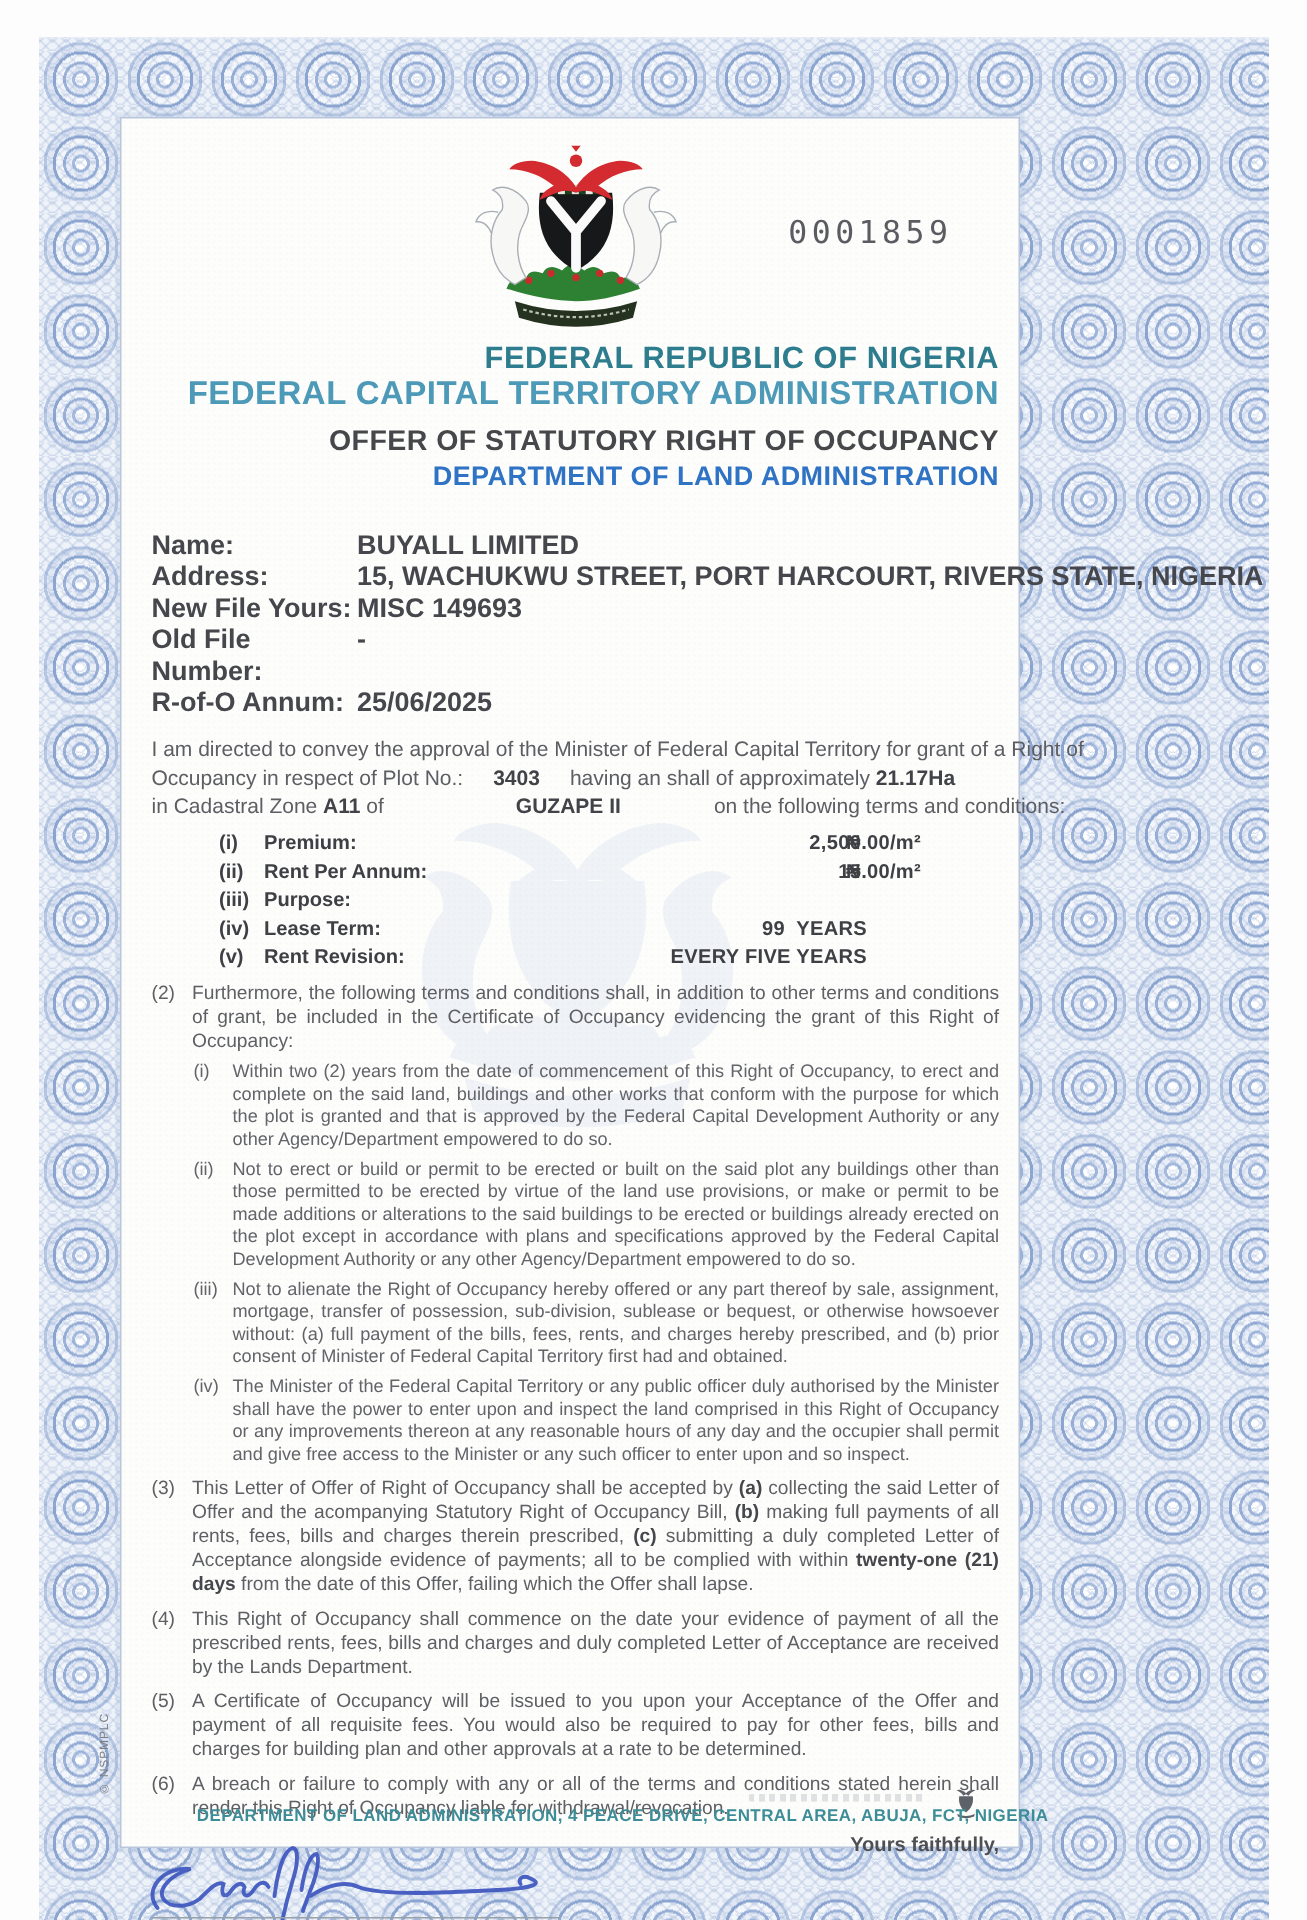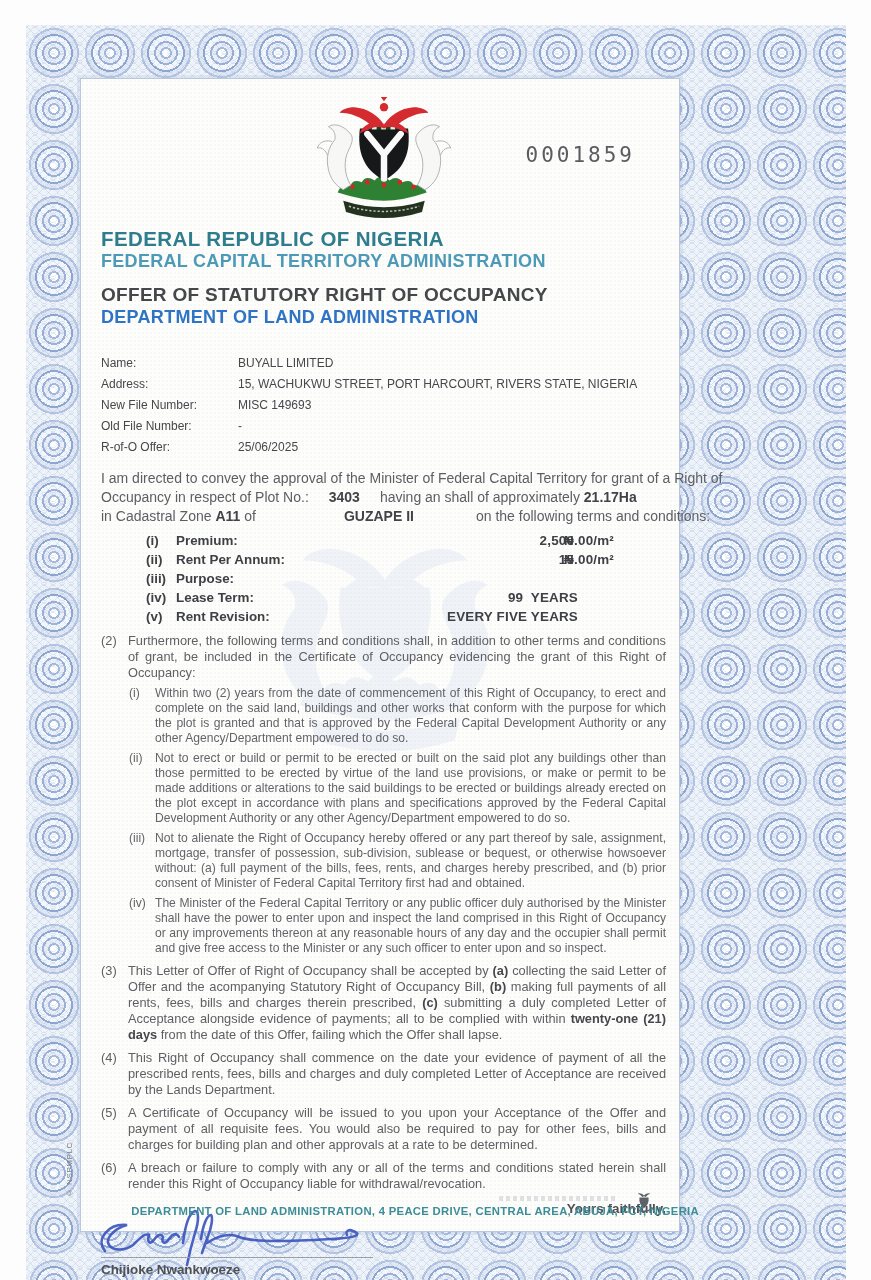--- a/index.html
+++ b/index.html
@@ -16,28 +16,28 @@
     background-size:9px 9px,9px 9px,56px 56px,56px 56px;}
   
   .page{position:absolute;left:80px;top:78px;width:600px;height:1154px;
     background:#fdfdfb;border:1px solid #b9c6dc;box-shadow:0 0 0 3px rgba(170,190,220,.25);
     box-sizing:border-box;padding:0 13px 0 20px;
     background-image:radial-gradient(rgba(175,180,192,.07) 1px, transparent 1px);
     background-size:4px 4px;}
   .serial{position:absolute;top:64px;right:44px;font-family:"DejaVu Sans Mono",monospace;
     font-size:21px;letter-spacing:3px;color:#5b5c61;}
   .crest{display:block;margin:18px auto 0;width:150px;height:126px;}
-  .hdr{text-align:left;font-weight:bold;}
+  .hdr{text-align:right;font-weight:bold;}
   .h-country{margin-top:4px;font-size:20.5px;line-height:23px;color:#2e7d8e;letter-spacing:.4px;}
-  .h-fcta{font-size:18px;line-height:23px;color:#4d9ab8;letter-spacing:.3px;}
+  .h-fcta{font-size:22px;line-height:23px;color:#4d9ab8;letter-spacing:.3px;}
   .h-dept{font-size:18px;line-height:23px;color:#2f73c5;letter-spacing:.3px;}
   .doc-title{margin-top:10px;font-size:19px;line-height:23px;color:#46474b;letter-spacing:.3px;}
   
   .info{margin-top:24px;}
-  .info-row{display:flex;line-height:21px;font-size:12px;font-weight:normal;color:#46474c;}
+  .info-row{display:flex;line-height:21px;font-size:18px;font-weight:bold;color:#46474c;}
   .info-row .lbl{width:137px;flex:none;}
   .info-row .val{white-space:pre;}
   
   .intro{margin-top:11px;font-size:14px;line-height:19px;color:#5d5e64;}
   .intro .ln{white-space:nowrap;}
   .intro b{color:#424348;}
   .sp-wide{display:inline-block;width:20px;}
   .sp-big{display:inline-block;width:88px;}
   .sp-med{display:inline-block;width:62px;}
   
@@ -132,29 +132,29 @@
     <div class="info">
       <div class="info-row">
         <span class="lbl">Name:</span>
         <span class="val">BUYALL LIMITED</span>
       </div>
       <div class="info-row">
         <span class="lbl">Address:</span>
         <span class="val">15, WACHUKWU STREET, PORT HARCOURT, RIVERS STATE, NIGERIA</span>
       </div>
       <div class="info-row">
-        <span class="lbl">New File Number:</span>
+        <span class="lbl">New File Yours:</span>
         <span class="val">MISC 149693</span>
       </div>
       <div class="info-row">
         <span class="lbl">Old File Number:</span>
         <span class="val">-</span>
       </div>
       <div class="info-row">
-        <span class="lbl">R-of-O Offer:</span>
+        <span class="lbl">R-of-O Annum:</span>
         <span class="val">25/06/2025</span>
       </div>
     </div>
 
     <div class="intro">
       <div class="ln">I am directed to convey the approval of the Minister of Federal Capital Territory for grant of a Right of</div>
       <div class="ln"><span>Occupancy in respect of Plot No.:</span><span class="sp-wide"></span><b>3403</b><span class="sp-wide"></span><span>having an shall of approximately</span> <b>21.17Ha</b></div>
       <div class="ln"><span>in Cadastral Zone</span> <b>A11</b> <span>of</span><span class="sp-big"></span><b>GUZAPE II</b><span class="sp-med"></span><span>on the following terms and conditions:</span></div>
     </div>
 

